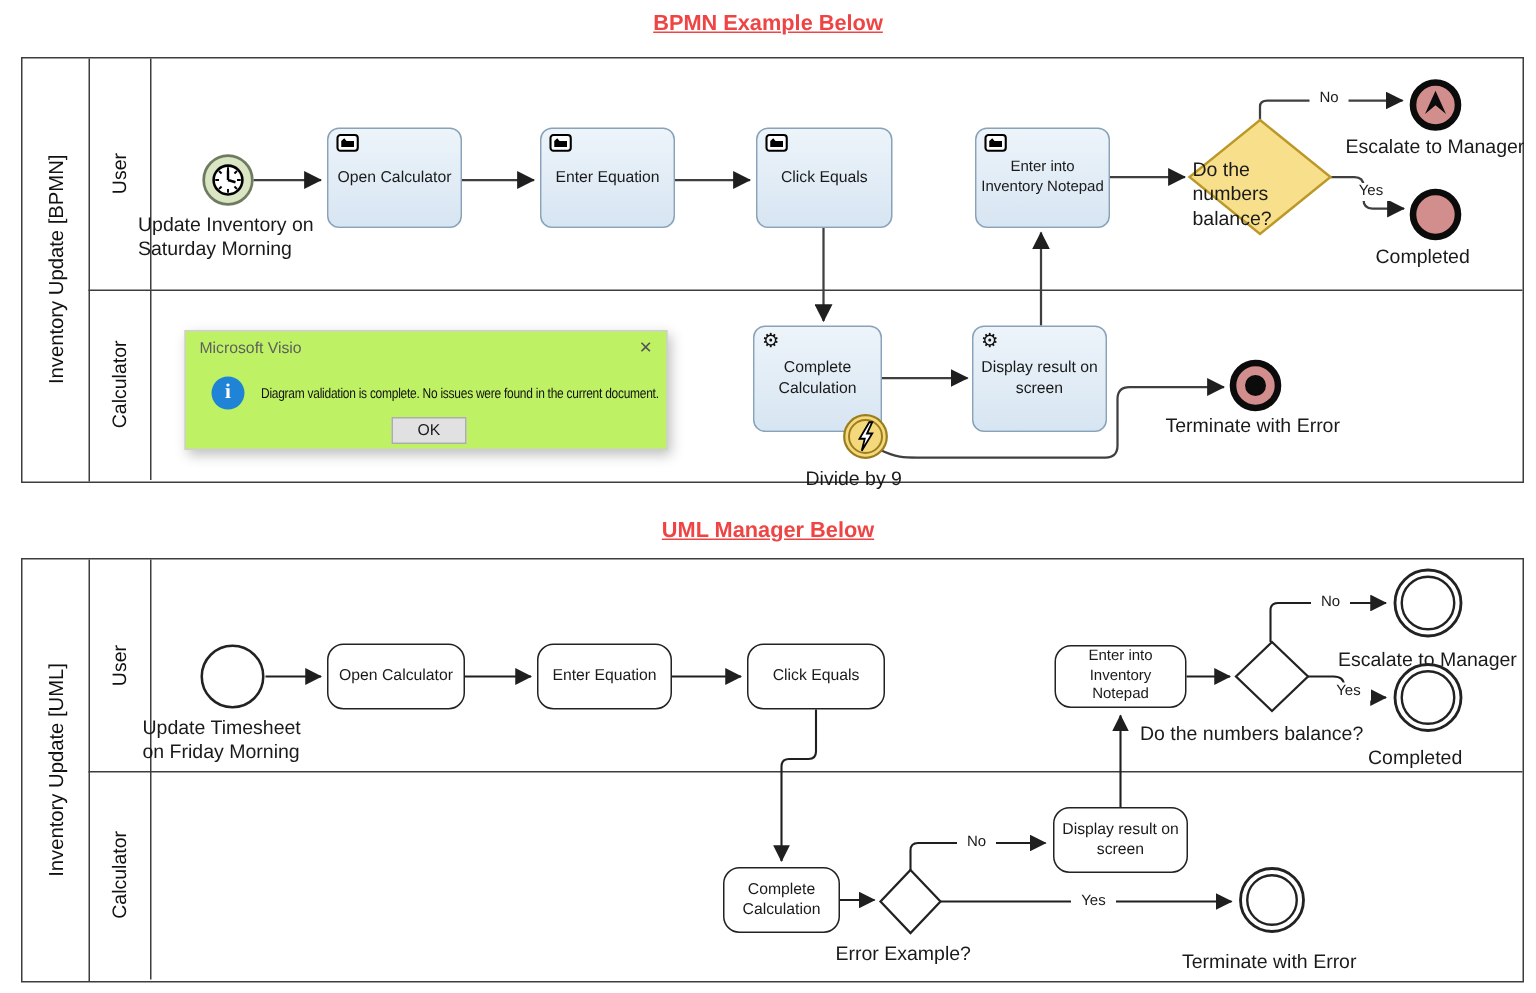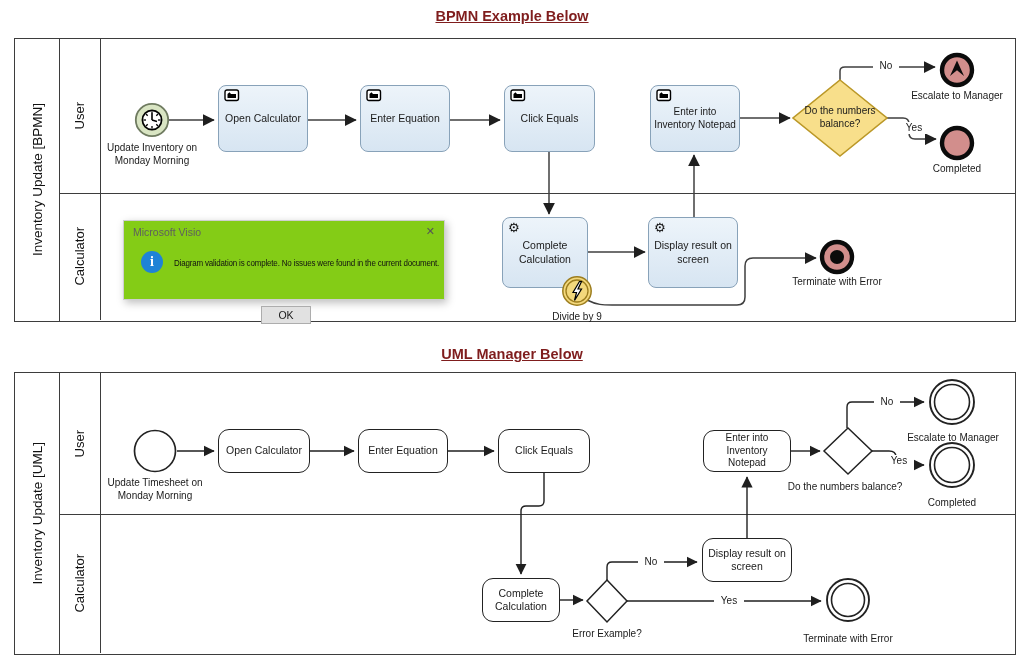--- a/index.html
+++ b/index.html
@@ -1,51 +1,51 @@
 <!DOCTYPE html>
 <html><head>
 <meta charset="utf-8">
 <style>
   html,body{margin:0;padding:0;}
   body{width:1024px;height:662px;background:#fff;position:relative;overflow:hidden;
        font-family:"Liberation Sans",sans-serif;color:#1a1a1a;}
   .sec-title{position:absolute;left:0;width:1024px;text-align:center;font-size:14.5px;
-             font-weight:bold;text-decoration:underline;color:#7f1d1d;z-index:2;}
+             font-weight:bold;text-decoration:underline;color:#ef4444;z-index:2;}
   .pool{position:absolute;border:1.6px solid #3d3d3d;box-sizing:border-box;z-index:0;background:#fff;}
   .pool-head{position:absolute;top:0;bottom:0;left:0;border-right:1.4px solid #3d3d3d;
              display:flex;align-items:center;justify-content:center;}
   .lane-col{position:absolute;border-right:1.4px solid #3d3d3d;left:44px;
             display:flex;align-items:center;justify-content:center;box-sizing:border-box;}
   .lane-sep{position:absolute;height:0;border-top:1.4px solid #3d3d3d;}
   .vtext{writing-mode:vertical-rl;transform:rotate(180deg);font-size:13px;color:#111;white-space:nowrap;}
   .task{position:absolute;display:flex;align-items:center;justify-content:center;text-align:center;
         font-size:10.5px;line-height:1.25;box-sizing:border-box;z-index:2;padding:2px 3px;}
   .task.bpmn{background:linear-gradient(#edf4fa,#d7e5f2);border:1.3px solid #88a2b9;border-radius:8px;}
   .task.uml{background:#fff;border:1.4px solid #222;border-radius:11px;}
   .tight{font-size:10px;}
   .corner-icon{position:absolute;top:3px;left:5px;line-height:1;}
   .gear{font-size:13px;font-family:"DejaVu Sans",sans-serif;color:#111;}
-  .lbl{position:absolute;text-align:center;font-size:10px;line-height:1.25;z-index:2;}
+  .lbl{position:absolute;text-align:left;font-size:13px;line-height:1.25;z-index:2;}
   .elbl{position:absolute;background:#fff;font-size:10px;line-height:12px;text-align:center;
         padding:0 2px;z-index:3;}
   .evt{position:absolute;z-index:2;}
   svg{display:block;}
   .flows{position:absolute;left:0;top:0;z-index:1;}
   
-  .dlg{position:absolute;left:123px;top:220px;width:322px;height:80px;background:#84cc16;
+  .dlg{position:absolute;left:123px;top:220px;width:322px;height:80px;background:#bef264;
        border:1px solid #cfcfcf;box-shadow:2px 3px 8px rgba(0,0,0,.25);z-index:6;box-sizing:border-box;}
   .dlg-title{position:absolute;left:9px;top:5px;font-size:10.5px;color:#5f5f5f;}
   .dlg-close{position:absolute;right:9px;top:4px;font-size:11px;color:#555;cursor:default;}
   .dlg-info{position:absolute;left:17px;top:30px;width:22px;height:22px;border-radius:50%;
             background:#1f83d6;color:#fff;display:flex;align-items:center;justify-content:center;
             font-family:"Liberation Serif",serif;font-weight:bold;font-size:14px;}
   .dlg-msg{position:absolute;left:50px;top:36px;width:270px;font-size:9.5px;color:#111;
            letter-spacing:-0.2px;white-space:nowrap;transform:scaleX(.84);transform-origin:0 50%;}
   .dlg-ok{position:absolute;left:137px;top:57px;width:48px;height:16px;background:#e1e1e1;
-          border:1px solid #adadad;font-size:10.5px;display:flex;align-items:center;justify-content:center;margin-top:28px;}
+          border:1px solid #adadad;font-size:10.5px;display:flex;align-items:center;justify-content:center;}
 </style>
 </head>
 <body>
 
 <div class="sec-title" style="top:8px">BPMN Example Below</div>
 <div class="sec-title" style="top:346px">UML Manager Below</div>
 
 <div class="pool" style="left:14px;top:38px;width:1002px;height:284px">
   <div class="pool-head" style="width:44px">
     <span class="vtext" style="font-size:13.5px">Inventory Update [BPMN]</span>
@@ -117,21 +117,21 @@
           <line x1="24" y1="18" x2="26.5" y2="18"></line>
         <line x1="12" y1="12" x2="13.7" y2="13.7"></line>
           <line x1="22.3" y1="22.3" x2="24" y2="24"></line>
         <line x1="24" y1="12" x2="22.3" y2="13.7"></line>
           <line x1="13.7" y1="22.3" x2="12" y2="24"></line>
       </g>
       <path d="M18,18 L18,11.5 M18,18 L23,19.5" stroke="#000" stroke-width="1.6" fill="none"></path>
     </g>
   </svg>
 </div>
-<div class="lbl" style="left:92px;top:142px;width:120px">Update Inventory on Monday Morning</div>
+<div class="lbl" style="left:92px;top:142px;width:120px">Update Inventory on Saturday Morning</div>
 
 <div class="task bpmn" style="left:218px;top:85px;width:90px;height:67px">
   <svg class="corner-icon" width="16" height="13" viewBox="0 0 16 13">
     <rect x="1" y="1" width="13.5" height="10.5" rx="2" fill="#fff" stroke="#000" stroke-width="1.4"></rect>
     <path d="M3.5,9 V5 L5.5,3.2 L7,5 H12 V9 Z" fill="#000"></path>
   </svg>
   <span>Open Calculator</span>
 </div>
 <div class="task bpmn" style="left:360px;top:85px;width:90px;height:67px">
   <svg class="corner-icon" width="16" height="13" viewBox="0 0 16 13">
@@ -212,21 +212,21 @@
   <div class="dlg-info">i</div>
   <div class="dlg-msg">Diagram validation is complete. No issues were found in the current document.</div>
   <div class="dlg-ok">OK</div>
 </div>
 
 <div class="evt" style="left:133px;top:429px">
   <svg width="44" height="44" viewBox="0 0 44 44">
     <circle cx="22" cy="22" r="20.5" fill="#fff" stroke="#222" stroke-width="1.7"></circle>
   </svg>
 </div>
-<div class="lbl" style="left:95px;top:477px;width:120px">Update Timesheet on Monday Morning</div>
+<div class="lbl" style="left:95px;top:477px;width:120px">Update Timesheet on Friday Morning</div>
 
 <div class="task uml" style="left:218px;top:429px;width:92px;height:44px">
   <span>Open Calculator</span>
 </div>
 <div class="task uml" style="left:358px;top:429px;width:90px;height:44px">
   <span>Enter Equation</span>
 </div>
 <div class="task uml" style="left:498px;top:429px;width:92px;height:44px">
   <span>Click Equals</span>
 </div>

